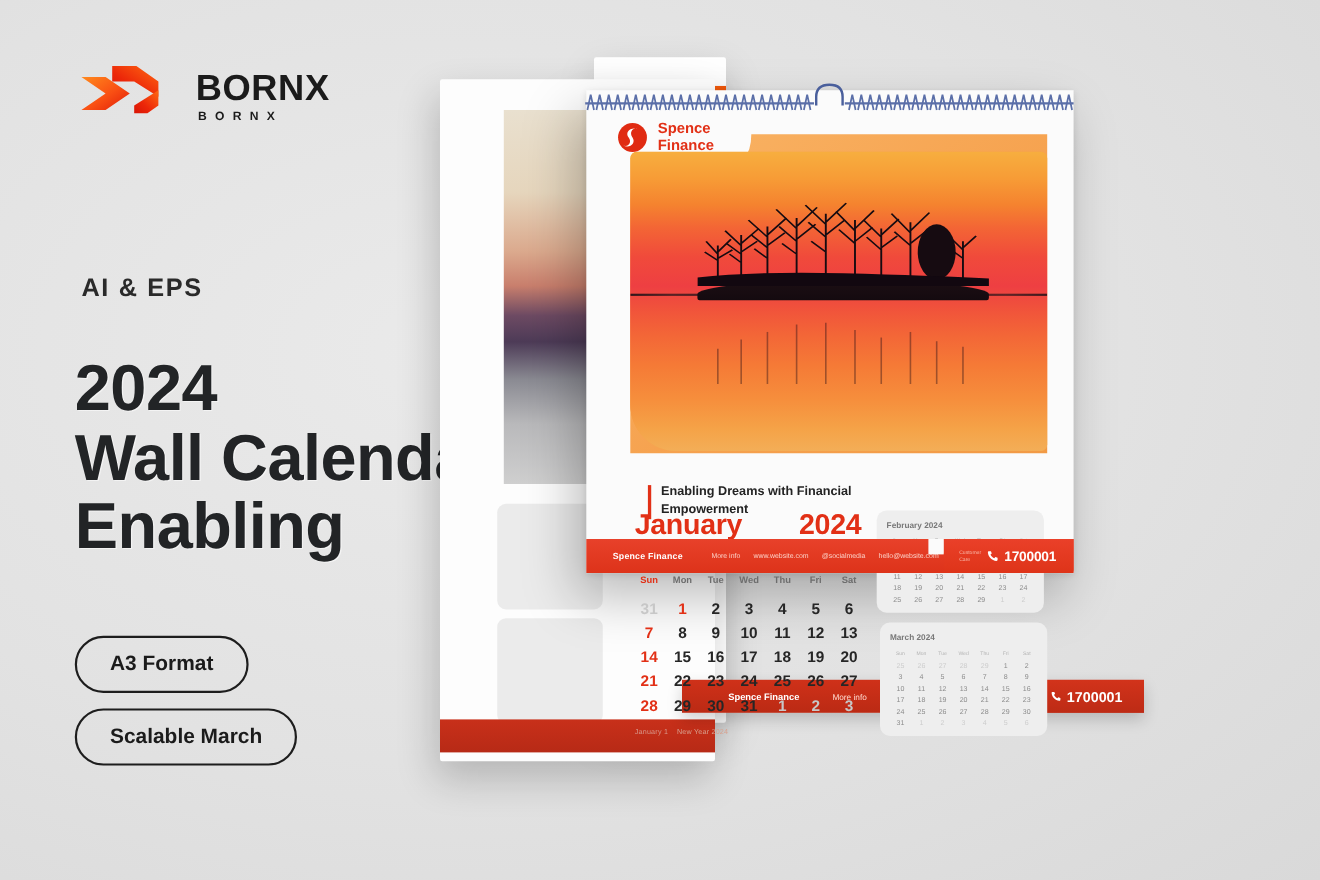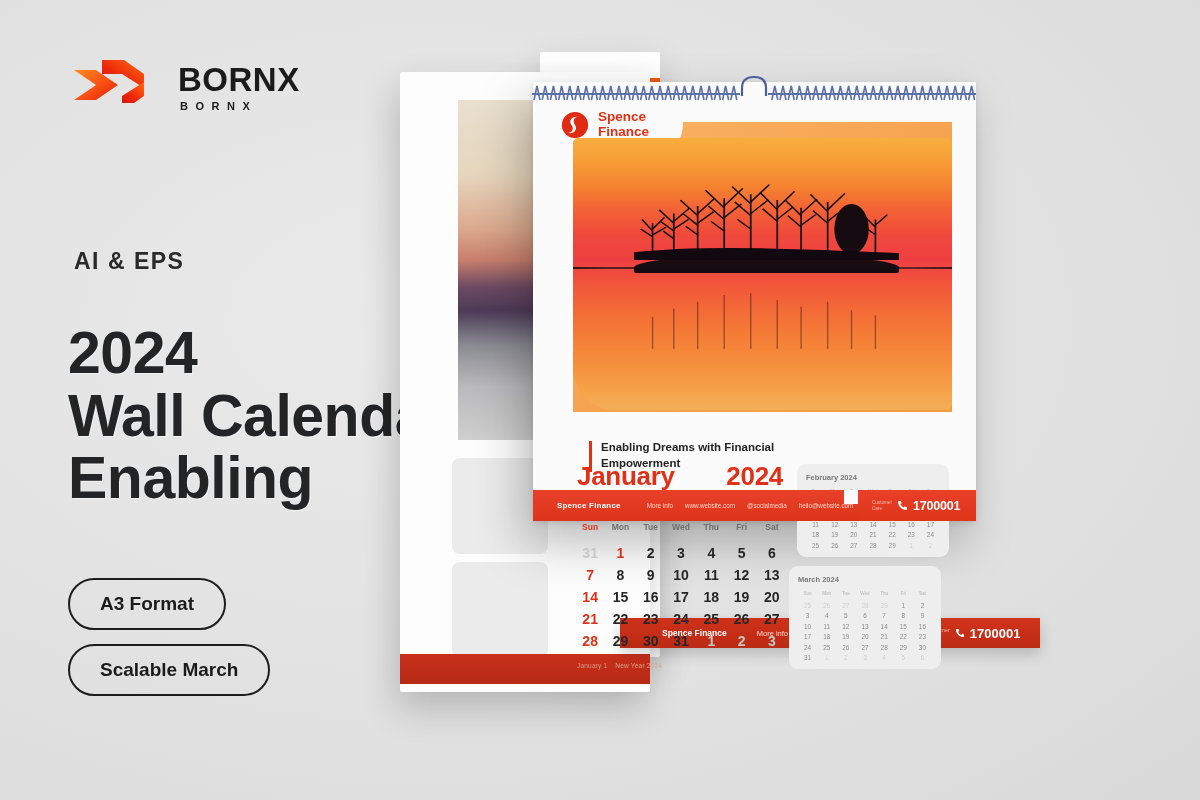--- a/index.html
+++ b/index.html
@@ -204,21 +204,21 @@
     font-size: 6.5px; color: #d8a18f; letter-spacing: .2px;
   }
   .event-note b { color: #d8978a; font-weight: normal; margin-right: 8px; }
 
   
   .mini {
     position: absolute; width: 152px;
     background: #eeeeee; border-radius: 9px; padding: 9px 9px 8px;
   }
   .mini.feb { left: 264px; top: 382px; }
-  .mini.mar { left: 256px; top: 484px; }
+  .mini.mar { left: 267px; top: 484px; }
   .mini .mtitle { font-size: 7.5px; font-weight: bold; color: #787878; margin-bottom: 7px; }
   .mini .mgrid { display: grid; grid-template-columns: repeat(7, 1fr); row-gap: 3.5px; }
   .mini .mh { font-size: 4.6px; color: #b4b4b4; text-align: center; padding-bottom: 2px; }
   .mini .md { font-size: 6.4px; color: #8c8c8c; text-align: center; }
   .mini .md.mute { color: #cdcdcd; }
 
   
   .front-footer {
     position: absolute; left: 0; right: 0; bottom: 0; height: 31px;
     background: linear-gradient(180deg, #e8412a 0%, #dd331a 100%);

